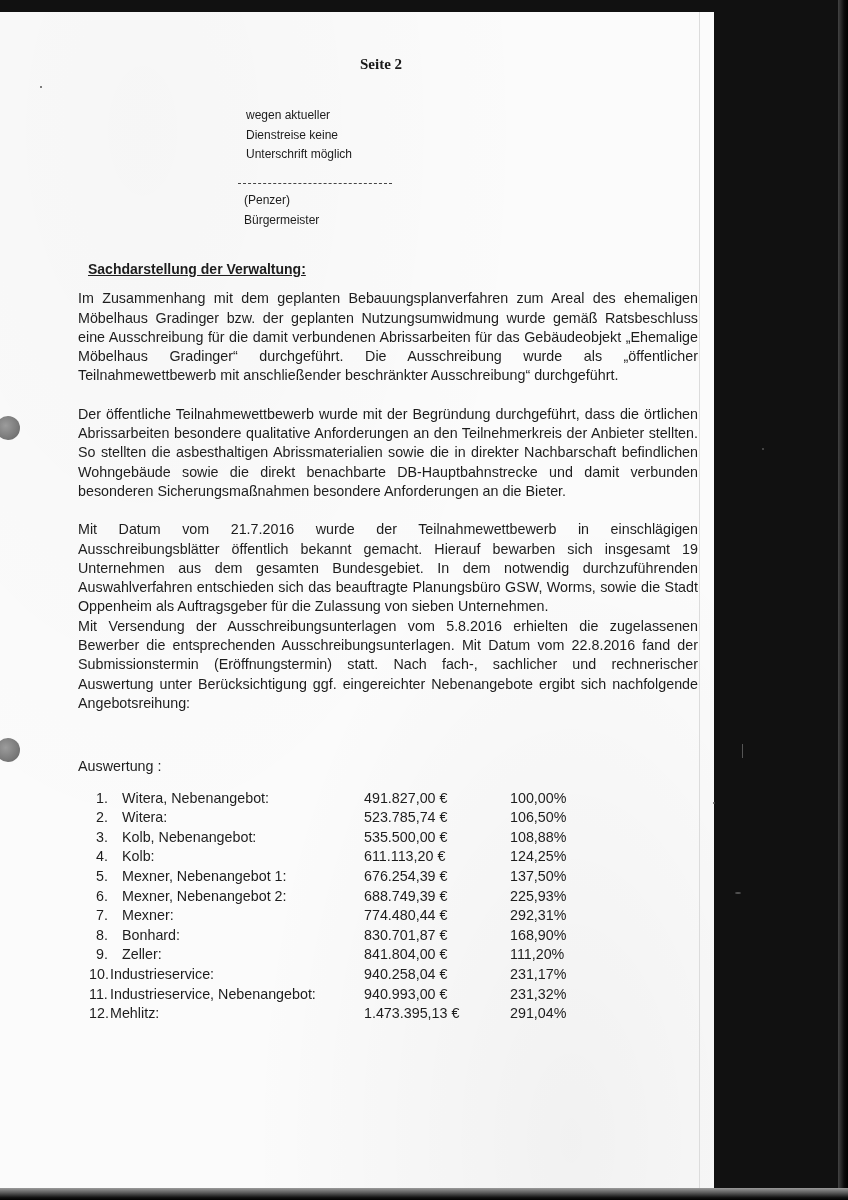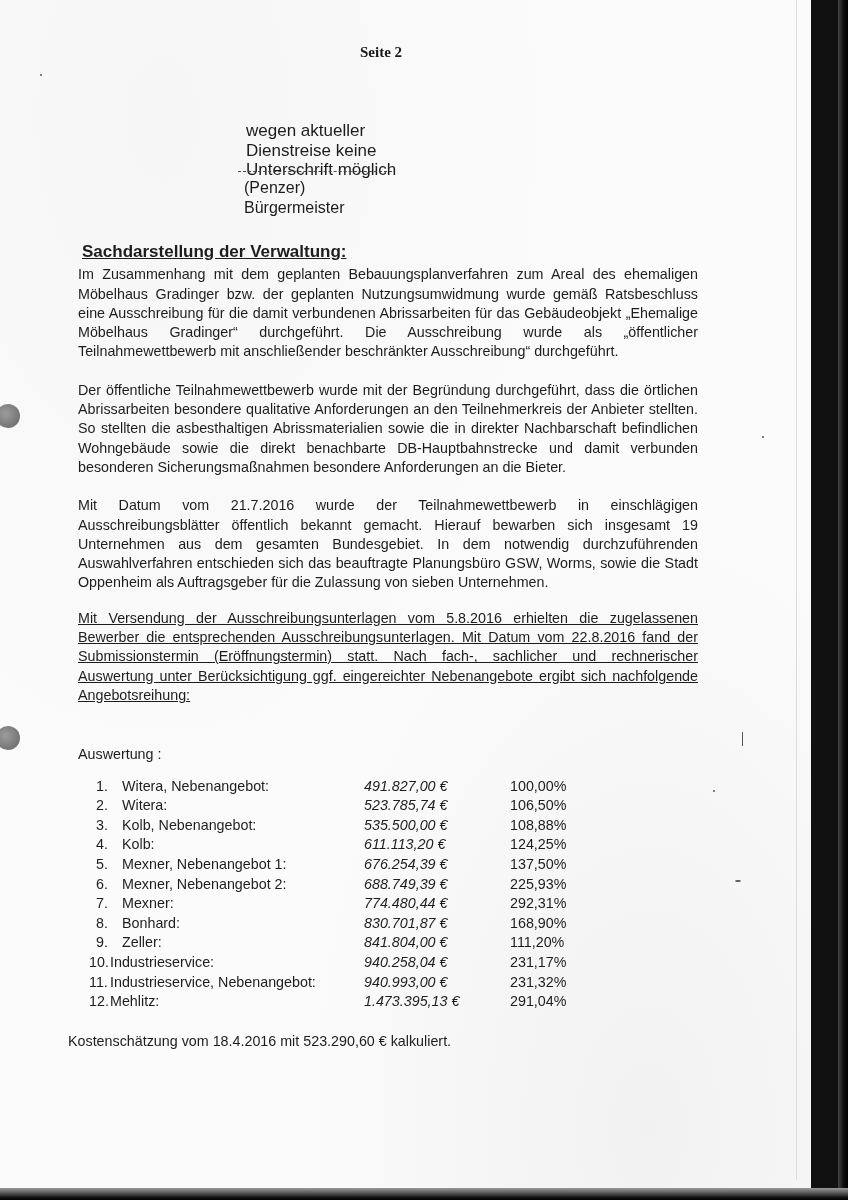--- a/index.html
+++ b/index.html
@@ -11,22 +11,22 @@
       height: 1200px;
       position: relative;
       overflow: hidden;
       background: #111111;
       font-family: "Liberation Sans", sans-serif;
       color: #1a1a1a;
     }
     .page {
       position: absolute;
       left: 0;
-      top: 0;
-      width: 811px;
+      top: 12px;
+      width: 714px;
       height: 1188px;
       background: #fbfbfb;
       background-image:
         radial-gradient(ellipse at 80% 95%, rgba(0,0,0,0.04), rgba(0,0,0,0) 40%),
         radial-gradient(ellipse at 20% 10%, rgba(0,0,0,0.02), rgba(0,0,0,0) 50%);
     }
     .right-shadow {
       position: absolute;
       right: 0;
       top: 0;
@@ -64,66 +64,65 @@
       top: 44px;
       font-family: "Liberation Serif", serif;
       font-weight: bold;
       font-size: 15px;
       color: #1a1a1a;
     }
     .signature-block {
       position: absolute;
       left: 246px;
       top: 94px;
-      font-size: 17px;
+      font-size: 12px;
       line-height: 19.5px;
       color: #1c1c1c;
-      margin-top: 27px;
     }
     .sig-line {
       display: block;
     }
     .dashes {
       position: absolute;
       left: 238px;
       top: 171px;
       width: 154px;
       border-top: 1px dashed #444;
     }
     .signer {
       position: absolute;
       left: 244px;
       top: 178px;
-      font-size: 16px;
+      font-size: 12px;
       line-height: 20px;
       color: #1c1c1c;
     }
     .content {
       position: absolute;
       left: 78px;
       top: 238px;
       width: 620px;
       font-size: 14.3px;
       line-height: 19.3px;
       color: #1d1d1d;
     }
     .section-heading {
       font-weight: bold;
       text-decoration: underline;
-      font-size: 17px;
+      font-size: 14px;
       display: block;
-      margin: 4px;
+      margin: 10px;
     }
     .para {
       margin: 0;
       text-align: justify;
     }
     .para.p2 { margin-top: 19px; }
     .para.p3 { margin-top: 19px; }
-    .para.p4 { margin-top: 16px; text-decoration: underline; }
+    .para.p4 { margin-top: 0; }
     .auswertung {
       position: absolute;
       left: 78px;
       top: 745px;
       font-size: 14.3px;
       line-height: 19.6px;
       color: #1d1d1d;
     }
     .auswertung-label {
       display: block;
@@ -140,21 +139,20 @@
     }
     .row .bidder {
       position: absolute;
       left: 44px;
     }
     .row.two-digit .num { left: 11px; }
     .row.two-digit .bidder { left: 32px; }
     .row .amount {
       position: absolute;
       left: 286px;
-      font-style: italic;
     }
     .row .percent {
       position: absolute;
       left: 432px;
     }
     .closing {
       position: absolute;
       left: 68px;
       top: 1031px;
       width: 570px;
@@ -274,21 +272,20 @@
         <div class="row two-digit">
           <span class="num">12.</span>
           <span class="bidder">Mehlitz:</span>
           <span class="amount">1.473.395,13 €</span>
           <span class="percent">291,04%</span>
         </div>
       </div>
   </div>
 
   <div class="closing">
-    <div>Kostenschätzung vom 18.4.2016 mit 523.290,60 € kalkuliert.</div>
   </div>
 
   <div class="speck" style="left:40px;top:74px;"></div>
   <div class="speck" style="left:742px;top:732px;width:1px;height:14px;border-radius:0;"></div>
   <div class="speck" style="left:713px;top:790px;"></div>
   <div class="speck" style="left:735px;top:880px;width:6px;height:2px;"></div>
   <div class="speck" style="left:762px;top:436px;"></div>
 </div>
 
 <div class="right-shadow"></div>

